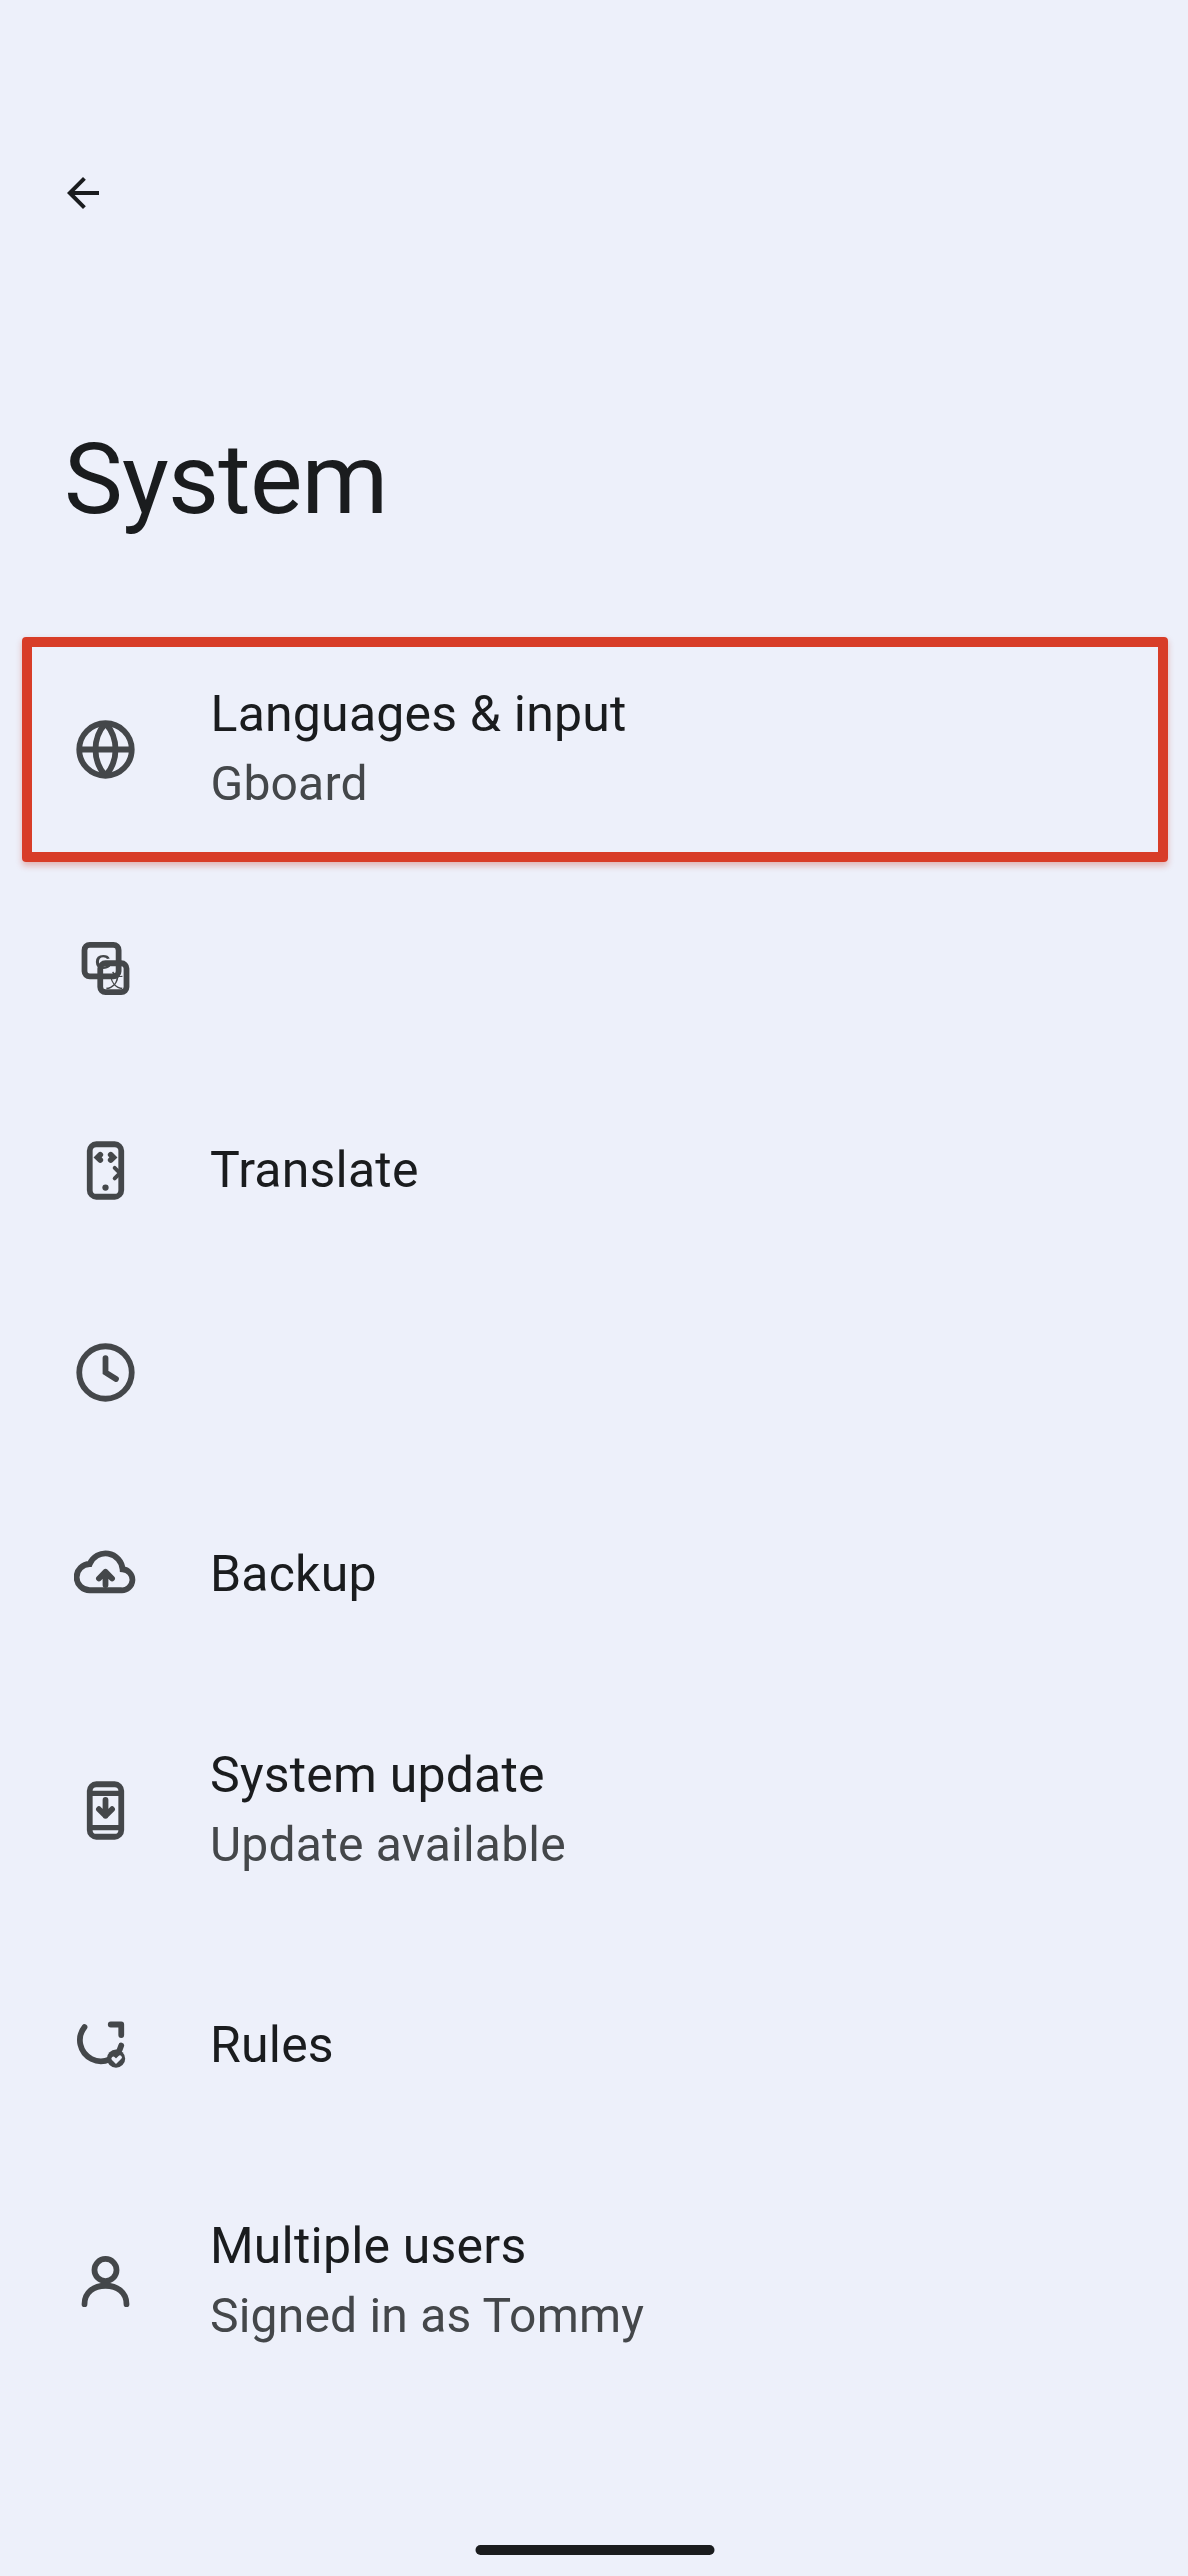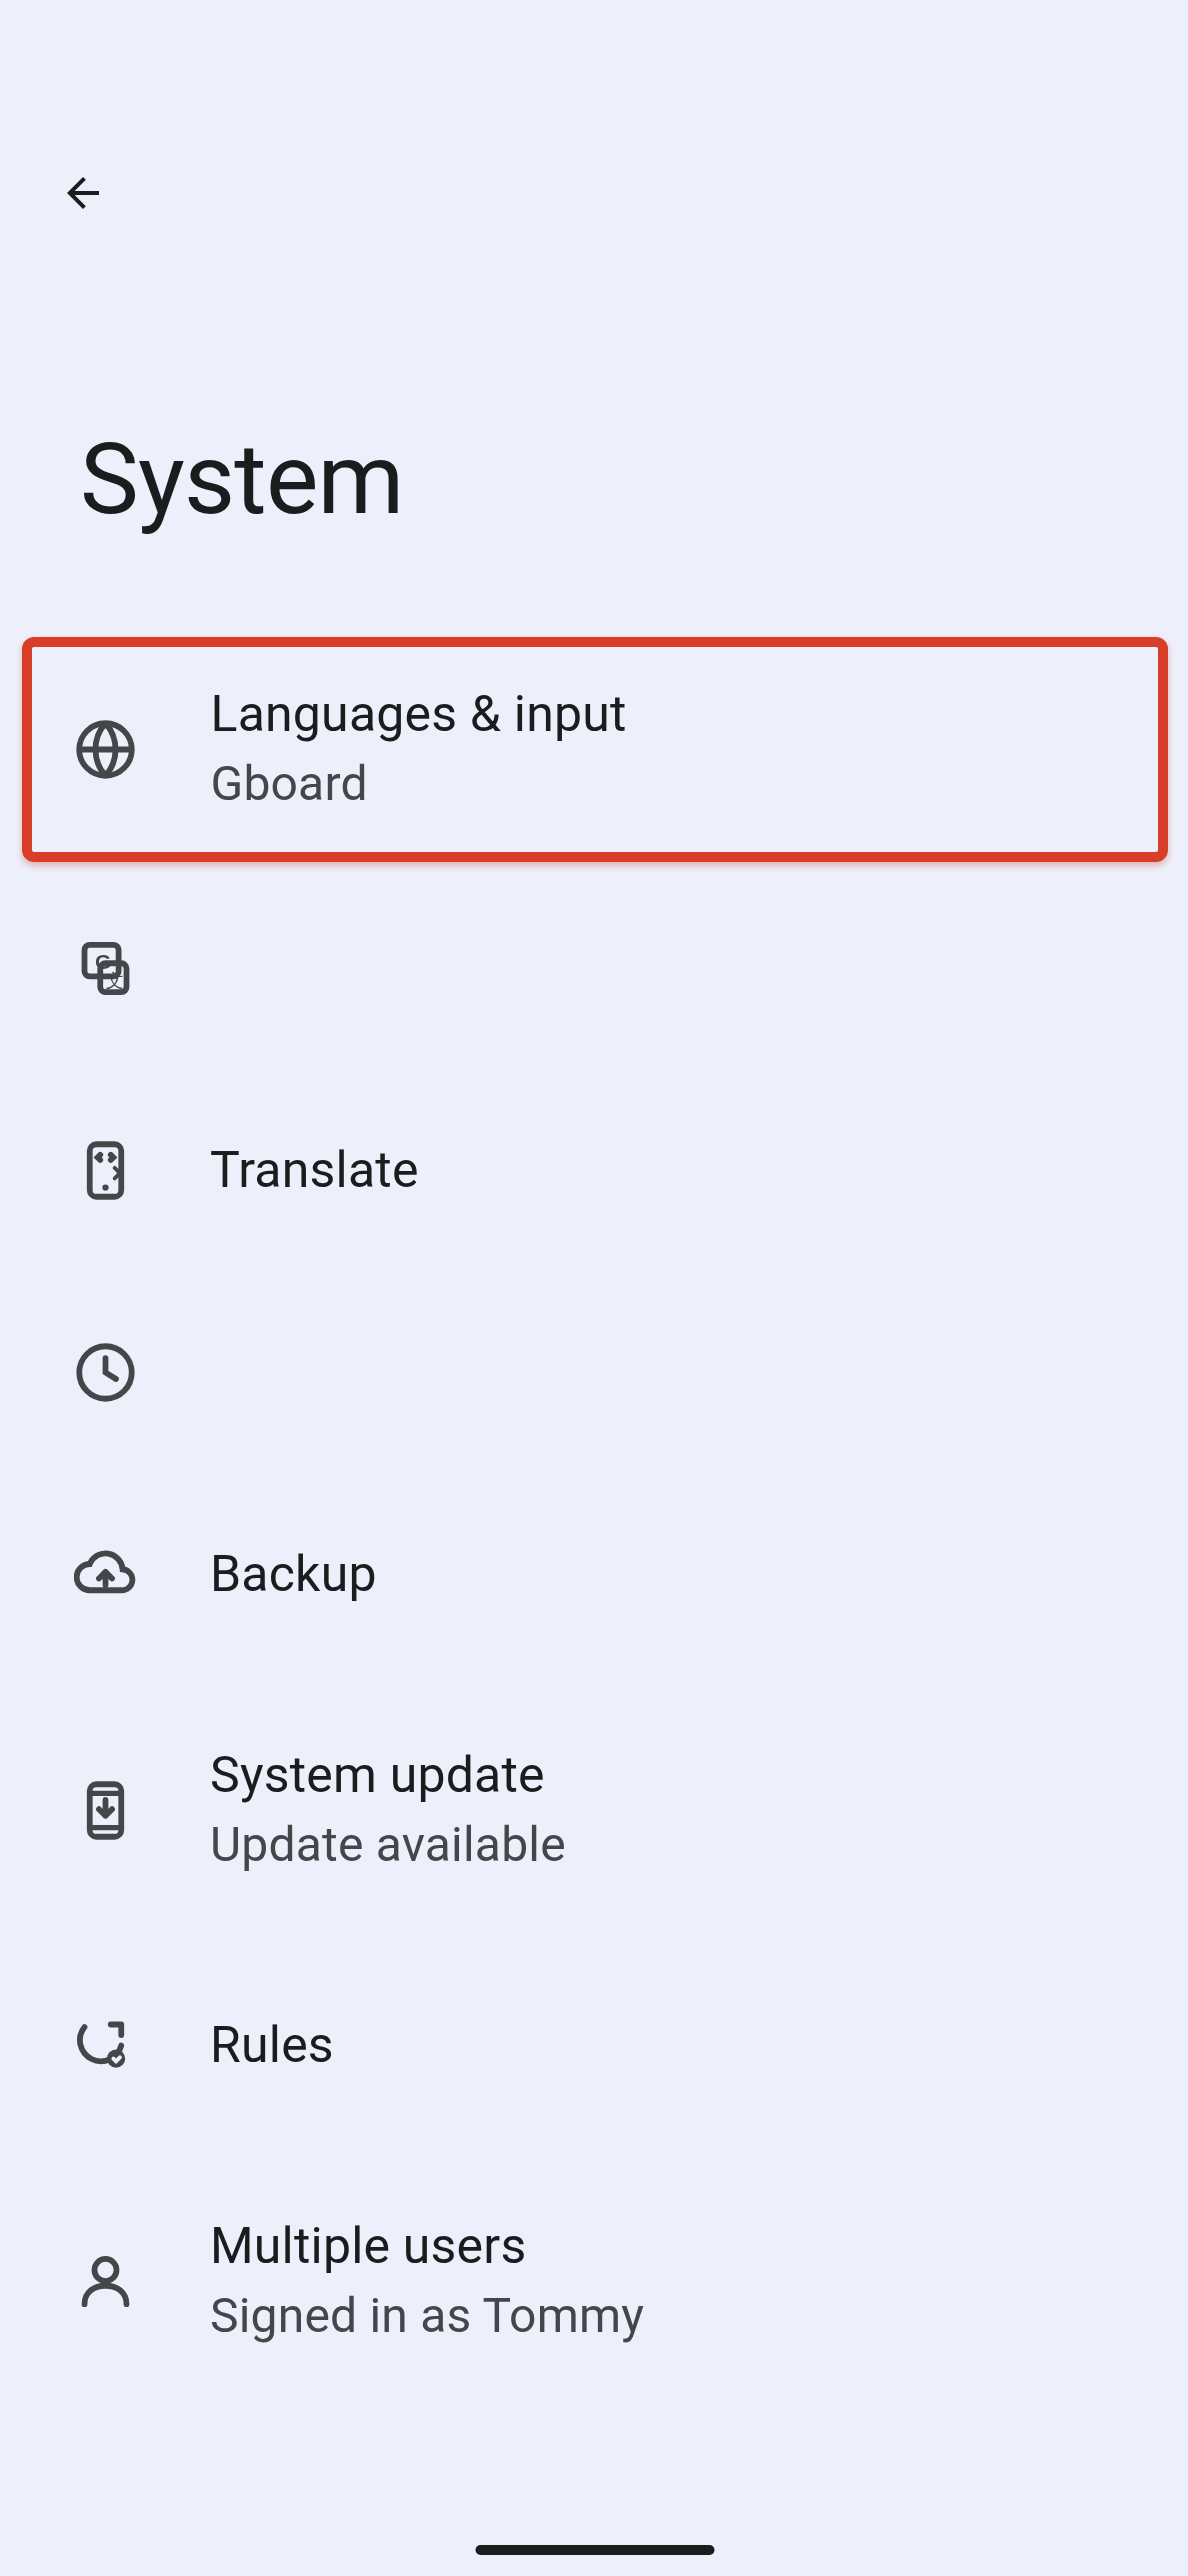--- a/index.html
+++ b/index.html
@@ -38,21 +38,21 @@
     }
     
     .back-button svg {
       width: 48px;
       height: 48px;
     }
     
     .page-title {
       position: absolute;
       top: 421px;
-      left: 80px;
+      left: 64px;
       font-size: 99px;
       font-weight: 400;
       letter-spacing: -0.8px;
       color: #1a1c1e;
     }
     
     .list-container {
       position: absolute;
       top: 637px;
       left: 0;
@@ -65,21 +65,21 @@
       align-items: center;
       padding: 43px 41px 43px 41px;
       width: 100%;
       min-height: 117px;
       cursor: pointer;
       position: relative;
     }
     
     .list-item.highlighted {
       border: 10.7px solid #d83d28;
-      border-radius: 12px;
+      border-radius: 4px;
       margin: 0 21.5px;
       width: calc(100% - 43px);
       padding: 35px 20px 35px 20px;
       box-shadow: 0 3.3px 6.6px rgba(200,50,30,0.3);
     }
     
     .item-icon {
       width: 68px;
       height: 68px;
       display: flex;

